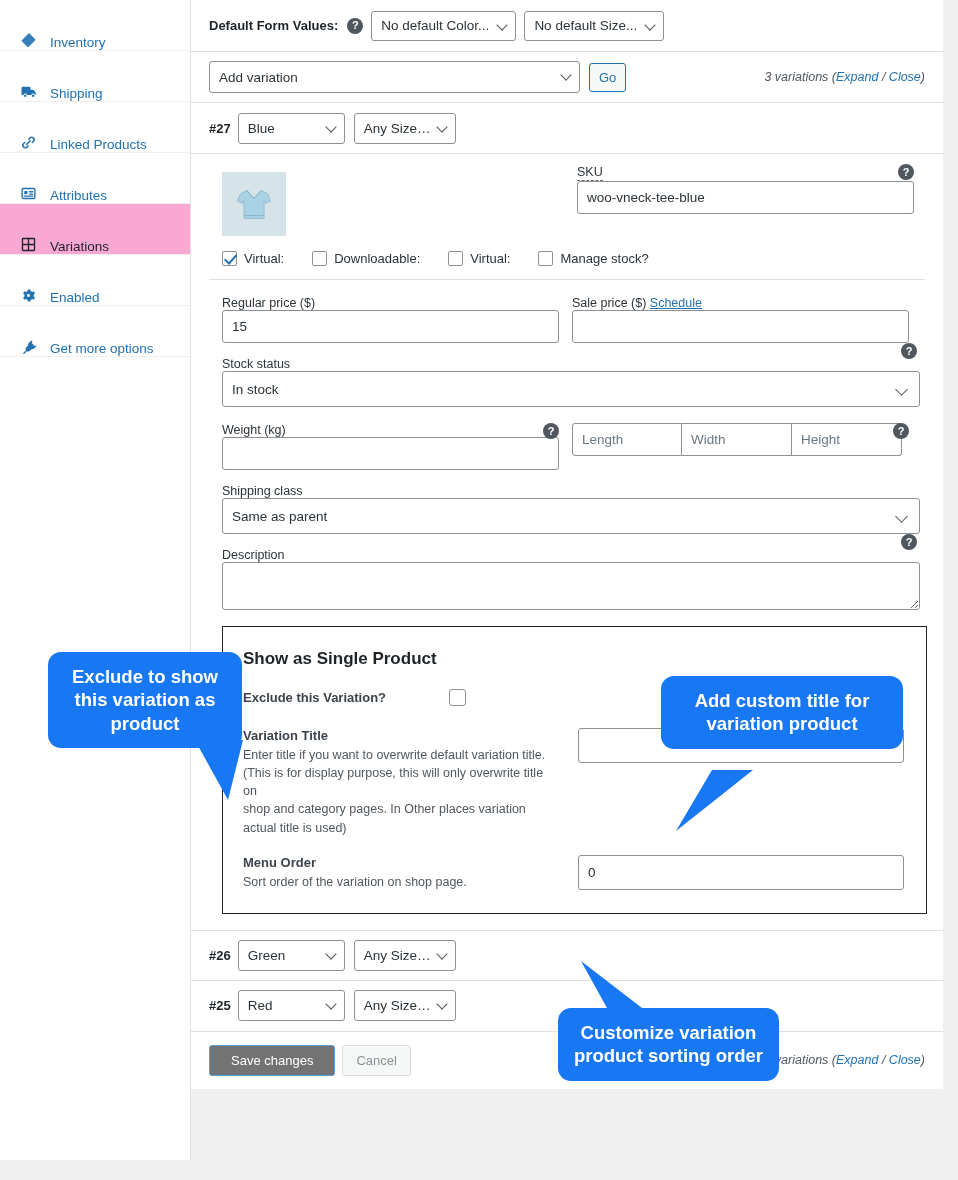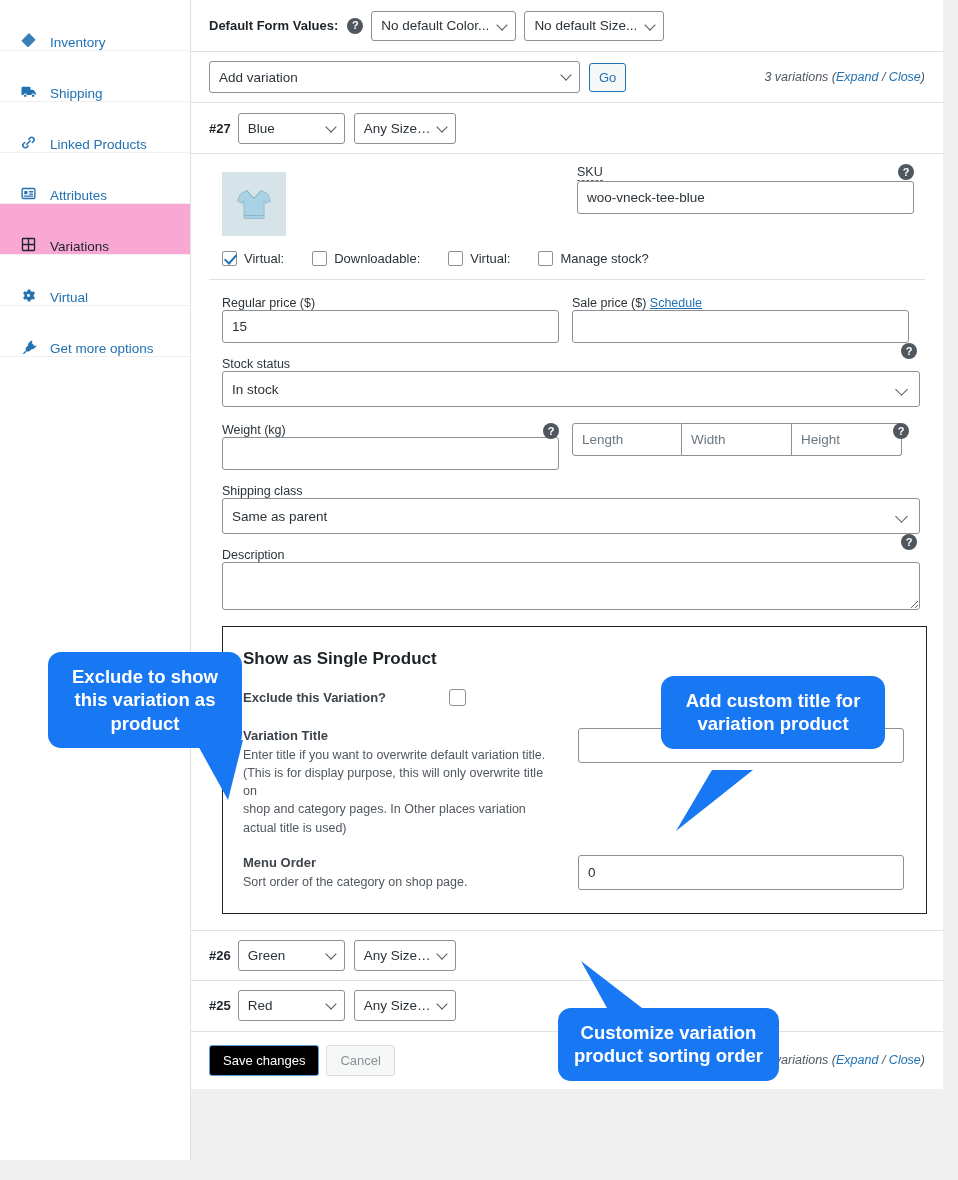--- a/index.html
+++ b/index.html
@@ -380,22 +380,22 @@
   
   .foot {
     display: flex;
     align-items: center;
     height: 57px;
     padding: 0 18px;
     background: #fff;
   }
   .btn-save {
     height: 31px;
-    padding: 0 13px;
-    background: #000000;
+    padding: 0 21px;
+    background: #737373;
     border: 1px solid #5b9dd9;
     border-radius: 3px;
     color: #fff;
     font-size: 13px;
     cursor: pointer;
     display: inline-flex;
     align-items: center;
   }
   .btn-cancel {
     margin-left: 7px;
@@ -421,21 +421,21 @@
     font-size: 18.5px;
     line-height: 1.27;
     text-align: center;
     padding: 13px 14px;
     z-index: 40;
     box-sizing: border-box;
   }
   .tailsvg { position: absolute; z-index: 39; overflow: visible; }
 
   .co1 { left: 48px;  top: 652px; width: 194px; }
-  .co2 { left: 661px; top: 676px; width: 224px; }
+  .co2 { left: 661px; top: 676px; width: 242px; }
   .co3 { left: 558px; top: 1008px; width: 221px; }
 </style>
 </head>
 <body>
 
 <div id="root">
 
   <div class="sidebar">
 
     <div class="side-item">
@@ -491,21 +491,21 @@
     </div>
 
     <div class="side-item">
       <span class="side-ico">
         <svg width="17" height="17" viewBox="0 0 24 24" fill="currentColor">
             <path d="M12 8.2A3.8 3.8 0 1 0 12 15.8 3.8 3.8 0 0 0 12 8.2zm0 5.9a2.1 2.1 0 1 1 0-4.2 2.1 2.1 0 0 1 0 4.2z"></path>
             <path d="M20.3 13.2c.05-.4.08-.8.08-1.2s-.03-.8-.08-1.2l2-1.5-1.9-3.3-2.35.9a7.8 7.8 0 0 0-2.1-1.2L15.6 2.2H11.8l-.35 2.5c-.75.28-1.45.68-2.08 1.18l-2.35-.9L5.1 8.3l2 1.5c-.05.4-.08.8-.08 1.2s.03.8.08 1.2l-2 1.5 1.92 3.3 2.35-.9c.63.5 1.33.9 2.08 1.18l.35 2.5h3.8l.35-2.5c.75-.28 1.45-.68 2.08-1.18l2.35.9 1.92-3.3-2-1.5z" opacity="0"></path>
             <path d="M19.4 12c0-.45-.05-.9-.13-1.32l1.9-1.43-1.78-3.08-2.2.85a6.9 6.9 0 0 0-2.3-1.33l-.33-2.33h-3.56l-.33 2.33c-.84.28-1.62.73-2.3 1.33l-2.2-.85L4.4 9.25l1.9 1.43A7.7 7.7 0 0 0 6.17 12c0 .45.05.9.13 1.32L4.4 14.75l1.78 3.08 2.2-.85c.68.6 1.46 1.05 2.3 1.33l.33 2.33h3.56l.33-2.33a6.9 6.9 0 0 0 2.3-1.33l2.2.85 1.78-3.08-1.9-1.43c.08-.42.12-.87.12-1.32zm-7.4 3.4a3.4 3.4 0 1 1 0-6.8 3.4 3.4 0 0 1 0 6.8z"></path>
           </svg>
       </span>
-      <span>Virtual</span>
+      <span>Enabled</span>
     </div>
 
     <div class="side-item">
       <span class="side-ico">
         <svg width="17" height="17" viewBox="0 0 24 24" fill="currentColor">
             <path d="M15.8 3.6l-5.1 5.1 1.3 1.3-3 3a3.6 3.6 0 0 0-.5 4.4l-4.3 4.3 1.2 1.2 4.3-4.3a3.6 3.6 0 0 0 4.4-.5l3-3 1.3 1.3 5.1-5.1-1.2-1.2-1.4 1.4-4.5-4.5 1.4-1.4-1.2-1.2z"></path>
           </svg>
       </span>
       <span>Get more options</span>
     </div>
@@ -628,21 +628,21 @@
               <span>(This is for display purpose, this will only overwrite title on</span><br>
               <span>shop and category pages. In Other places variation actual title is used)</span>
             </div>
           </div>
           <input class="ssp-inp" type="text" value="" style="">
         </div>
 
         <div class="ssp-field" style="margin-bottom:0;">
           <div class="ssp-left">
             <div class="ssp-ttl">Menu Order</div>
-            <div class="ssp-desc">Sort order of the category on shop page.</div>
+            <div class="ssp-desc">Sort order of the variation on shop page.</div>
           </div>
           <input class="ssp-inp" type="text" value="0" style="">
         </div>
       </div>
 
       <div class="vbody-end"></div>
     </div>
 
     <div class="varhead row-hr" style="border-top:1px solid #e0e0e1;">
       <span class="vid">#26</span>

